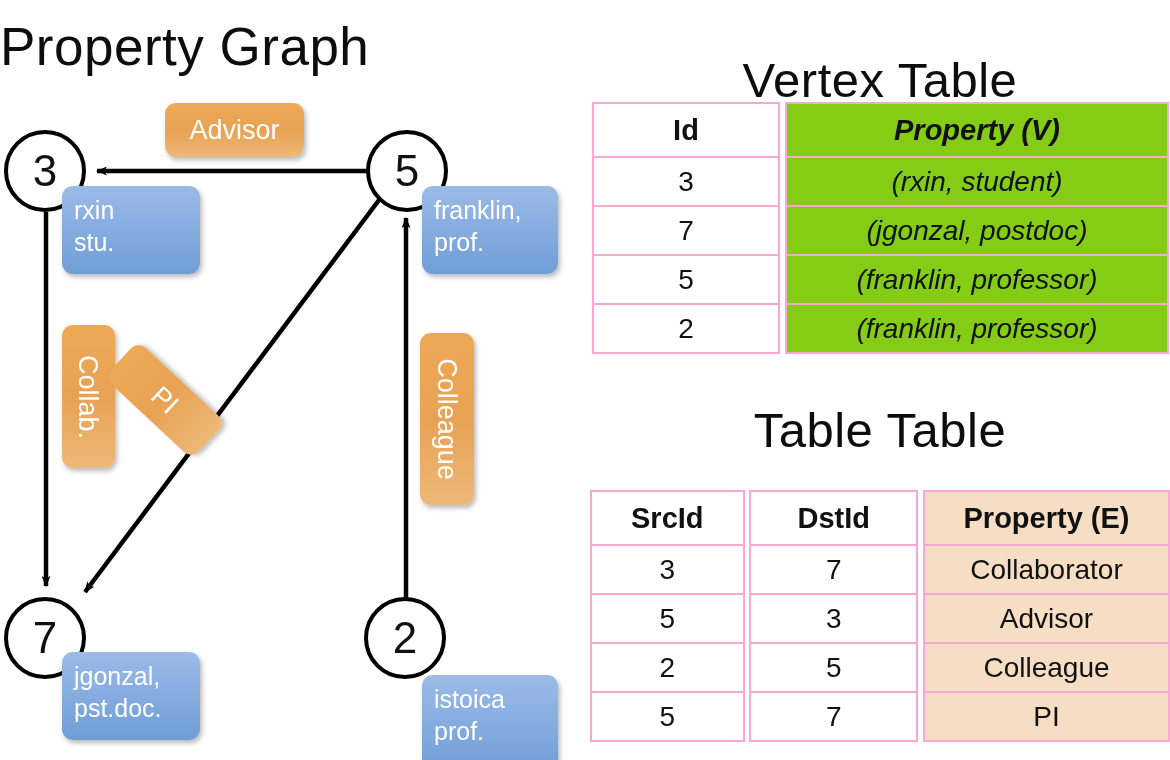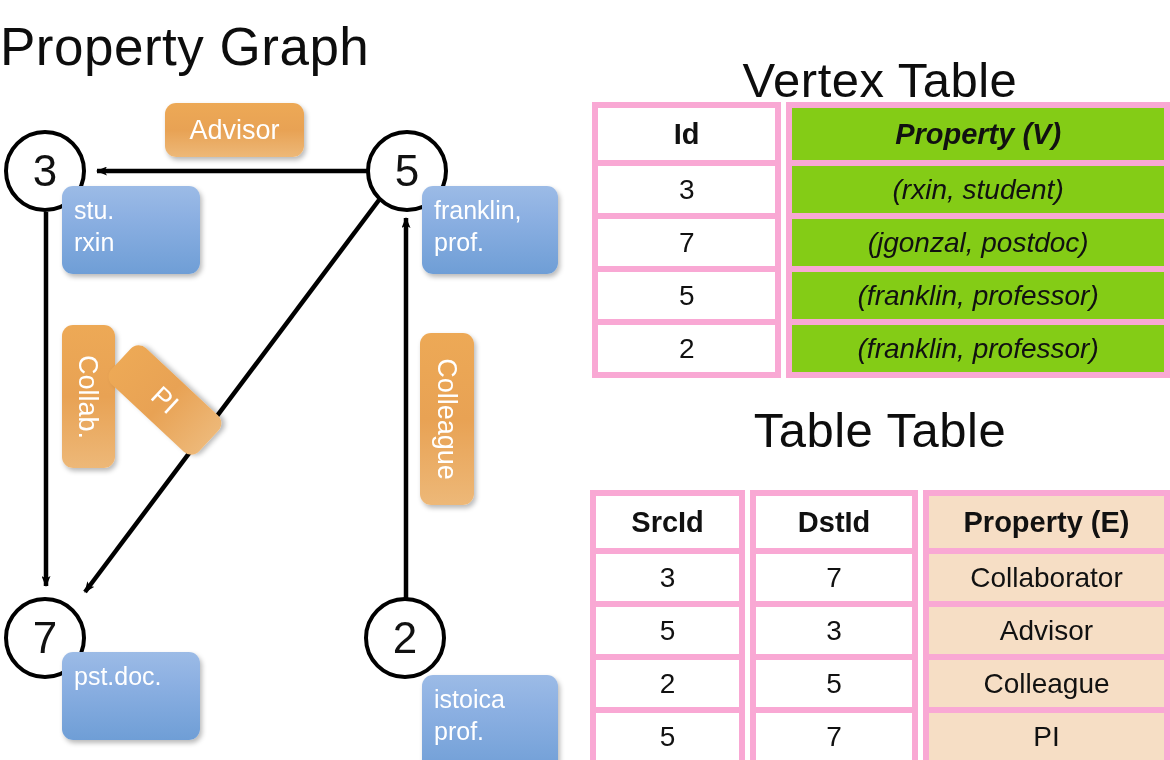--- a/index.html
+++ b/index.html
@@ -105,21 +105,21 @@
   }
 
   
   .tbl {
     position: absolute;
     border-collapse: collapse;
     table-layout: fixed;
     font-family: "Liberation Sans", sans-serif;
   }
   .tbl td, .tbl th {
-    border: 6px solid #f9a8d4;
+    border: 2px solid #f9a8d4;
     text-align: center;
     font-weight: 400;
     font-size: 28px;
     padding: 0;
     height: 47px;
     color: #111;
   }
   .tbl th {
     font-weight: bold;
     font-size: 29px;
@@ -174,30 +174,31 @@
     <span>5</span>
   </div>
   <div class="node-circle" style="left:4px;  top:597px;">
     <span>7</span>
   </div>
   <div class="node-circle" style="left:364px; top:597px;">
     <span>2</span>
   </div>
 
   <div class="bubble-blue" style="left:62px; top:186px; width:138px; height:88px;">
+    <div>rxin</div>
     <div>stu.</div>
-    <div>rxin</div>
   </div>
 
   <div class="bubble-blue" style="left:422px; top:186px; width:136px; height:88px;">
     <div>franklin,</div>
     <div>prof.</div>
   </div>
 
   <div class="bubble-blue" style="left:62px; top:652px; width:138px; height:88px;">
+    <div>jgonzal,</div>
     <div>pst.doc.</div>
   </div>
 
   <div class="bubble-blue" style="left:422px; top:675px; width:136px; height:100px;">
     <div>istoica</div>
     <div>prof.</div>
   </div>
 
   <div class="bubble-orange" style="left:165px; top:103px; width:139px; height:54px;">
     <span>Advisor</span>

